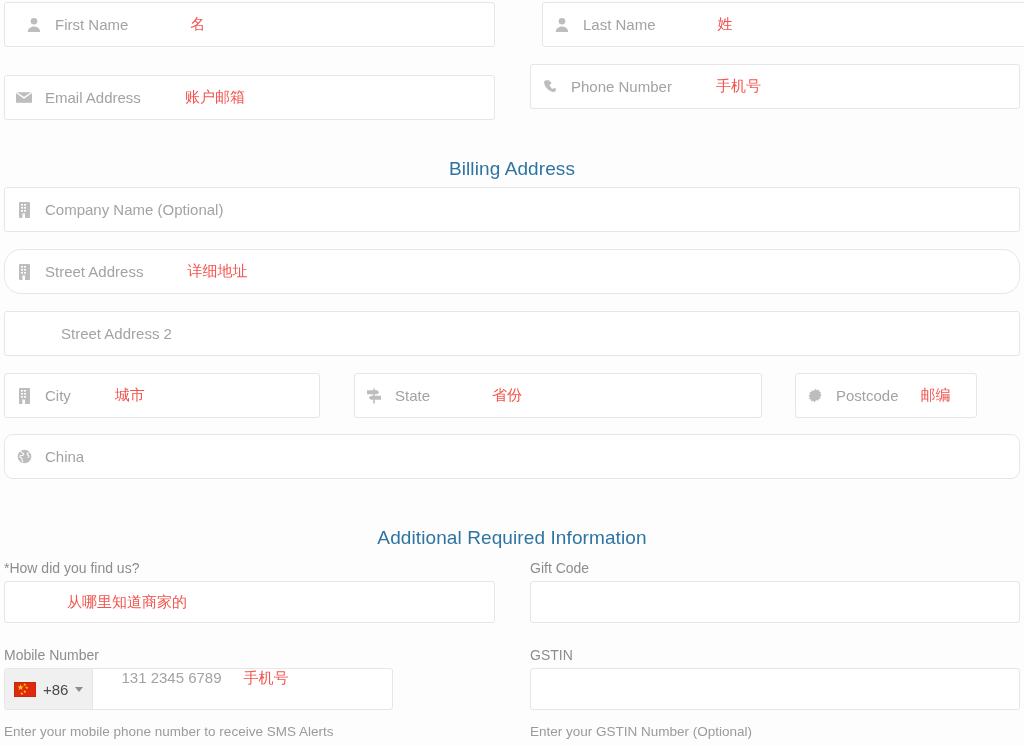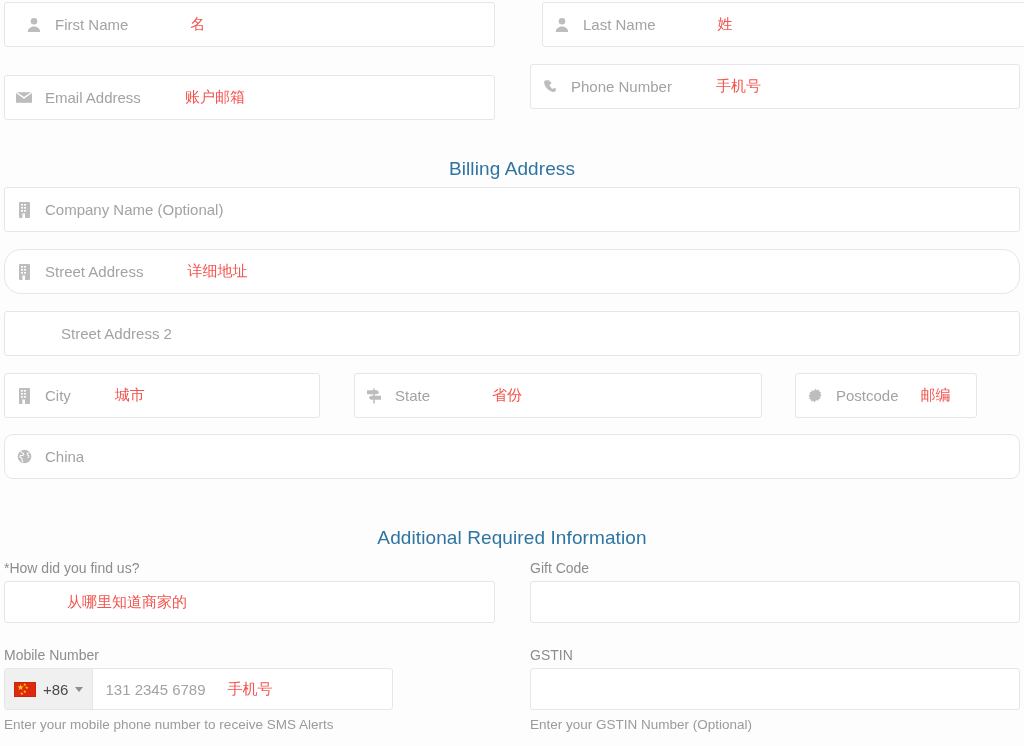--- a/index.html
+++ b/index.html
@@ -92,21 +92,21 @@
     background: #ffffff;
     border: 1px solid #e6e6e6;
     border-radius: 3px;
     height: 42px;
     display: flex;
     align-items: center;
     padding: 0 10px;
   }
   .stack .shelp {
     display: block;
-    margin-top: 7px;
+    margin-top: 14px;
     color: #9b9b9b;
     font-size: 13.5px;
     white-space: nowrap;
   }
 
   
   .phonebox {
     display: flex;
     align-items: stretch;
     background: #ffffff;
@@ -145,22 +145,22 @@
   .dialcode { color: #4a4a4a; font-size: 15px; }
   .caret {
     width: 0; height: 0;
     border-left: 4px solid transparent;
     border-right: 4px solid transparent;
     border-top: 5px solid #8d8d8d;
   }
   .phoneinput {
     flex: 1 1 auto;
     display: flex;
-    align-items: center;
-    padding: 0 12px;
+    align-items: flex-start;
+    padding: 0 28px;
   }
 </style>
 </head>
 <body>
 
 <div class="page">
 
   <div class="field" style="left:4px; top:2px; width:491px;padding-left:20px;">
     <span class="ficon">
       <svg width="16" height="16" viewBox="0 0 16 16" fill="#bdbdbd">

